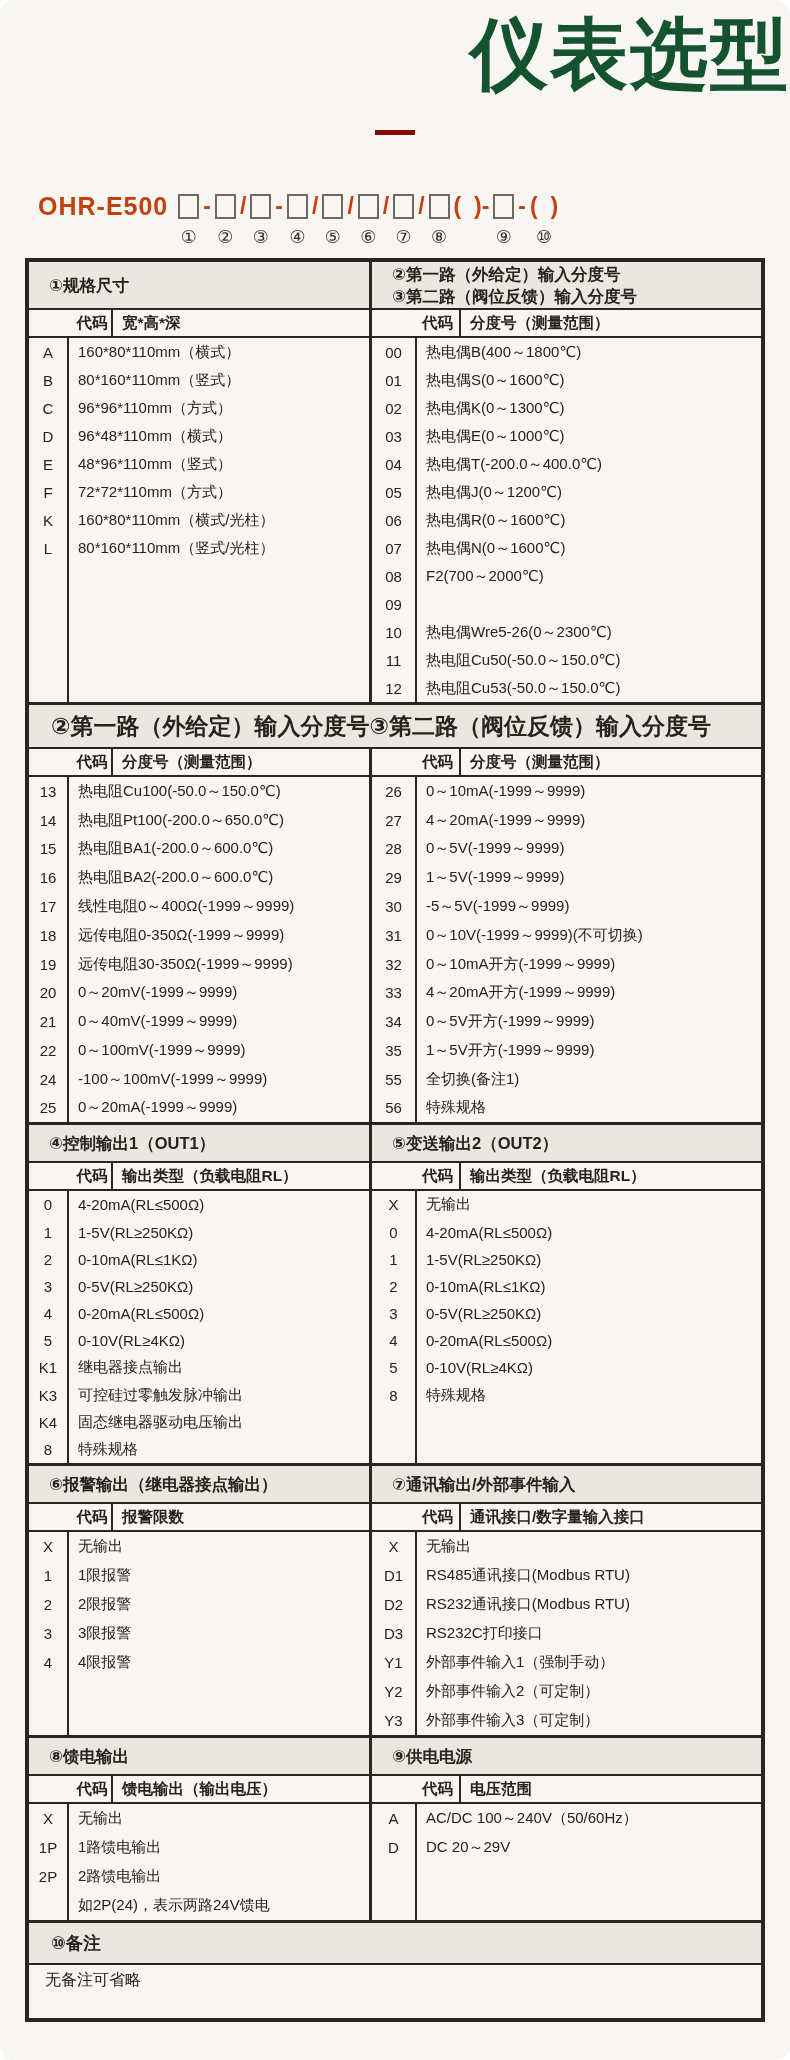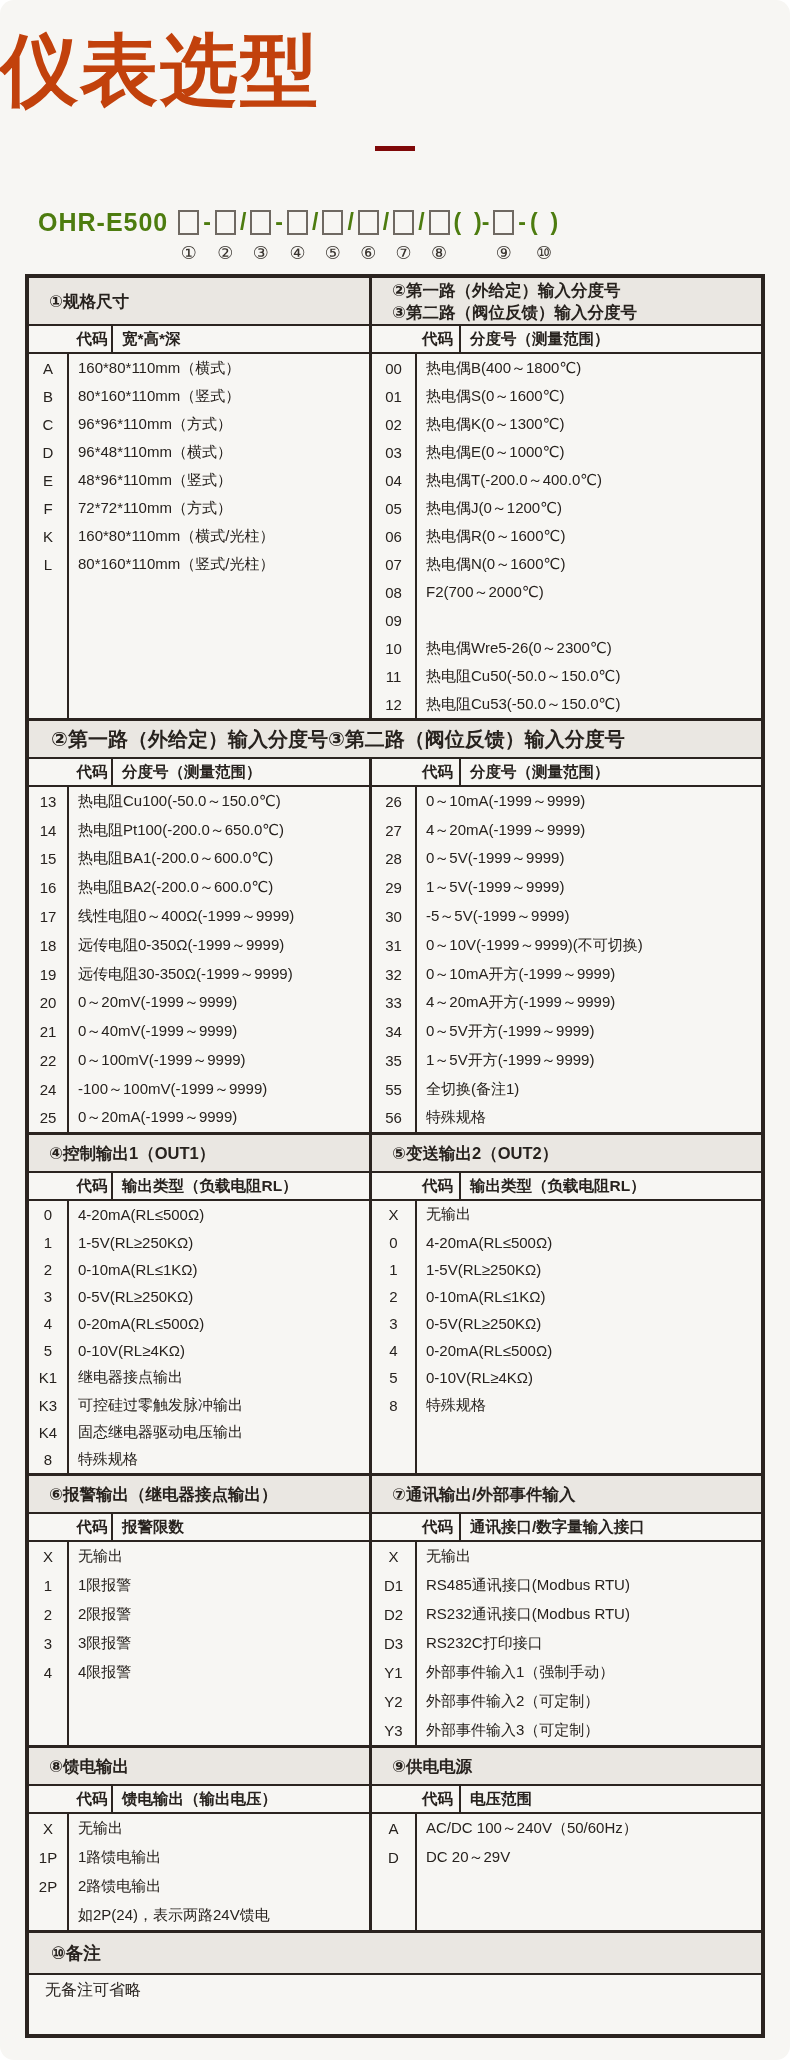--- a/index.html
+++ b/index.html
@@ -10,45 +10,45 @@
     background:#ffffff;
   }
   .page {
     width:790px; height:2060px;
     background:#f7f6f3;
     border-radius:14px;
     overflow:hidden;
     color:#27221e;
   }
   .title {
-    text-align:left;
+    text-align:right;
     font-size:78px;
     font-weight:900;
     letter-spacing:2px;
-    padding-top:24px;
+    padding-top:8px;
     line-height:1.18;
-    color:#c2410c;
+    color:#14532d;
   }
   .dash {
     width:40px; height:5px;
     margin:30px auto 0;
     background:#7f0808;
   }
   
   .model {
     display:flex;
     align-items:flex-start;
     margin-top:56px;
     padding-left:36px;
   }
   .seg { display:flex; flex-direction:column; align-items:center; margin:0 2px; }
   .seg .sym {
     height:30px;
     display:flex; align-items:center; justify-content:center;
-    font-size:23px; font-weight:700; color:#4d7c0f;
+    font-size:23px; font-weight:700; color:#c2410c;
     white-space:pre;
   }
   .seg.prefix { margin-right:8px; }
   .seg.prefix .sym { font-size:25px; letter-spacing:1px; font-weight:700; }
   .box { width:21px; height:25px; border:2px solid #6f6962; background:transparent; }
   .seg .num {
     height:22px; margin-top:5px;
     font-size:18px; color:#37322d;
     display:flex; align-items:center; justify-content:center;
   }
@@ -62,24 +62,24 @@
   }
   .sec { display:flex; flex-direction:column; }
   .sec + .sec { border-top:3px solid #2b2420; }
   .band {
     background:#eae7e2;
     border-bottom:2px solid #2b2420;
     font-weight:700;
     color:#27221e;
   }
   .full-band {
-    height:38px;
+    height:44px;
     display:flex; align-items:center;
     padding-left:22px;
-    font-size:20px;
+    font-size:23px;
     flex:0 0 auto;
   }
   .sec-body { display:flex; flex:1; align-items:stretch; }
   .panel { display:flex; flex-direction:column; }
   .panel.left  { width:340px; flex:0 0 340px; }
   .panel.right { flex:1; border-left:3px solid #2b2420; }
   .panel-band {
     display:flex; flex-direction:column; justify-content:center;
     padding-left:20px;
     flex:0 0 auto;

